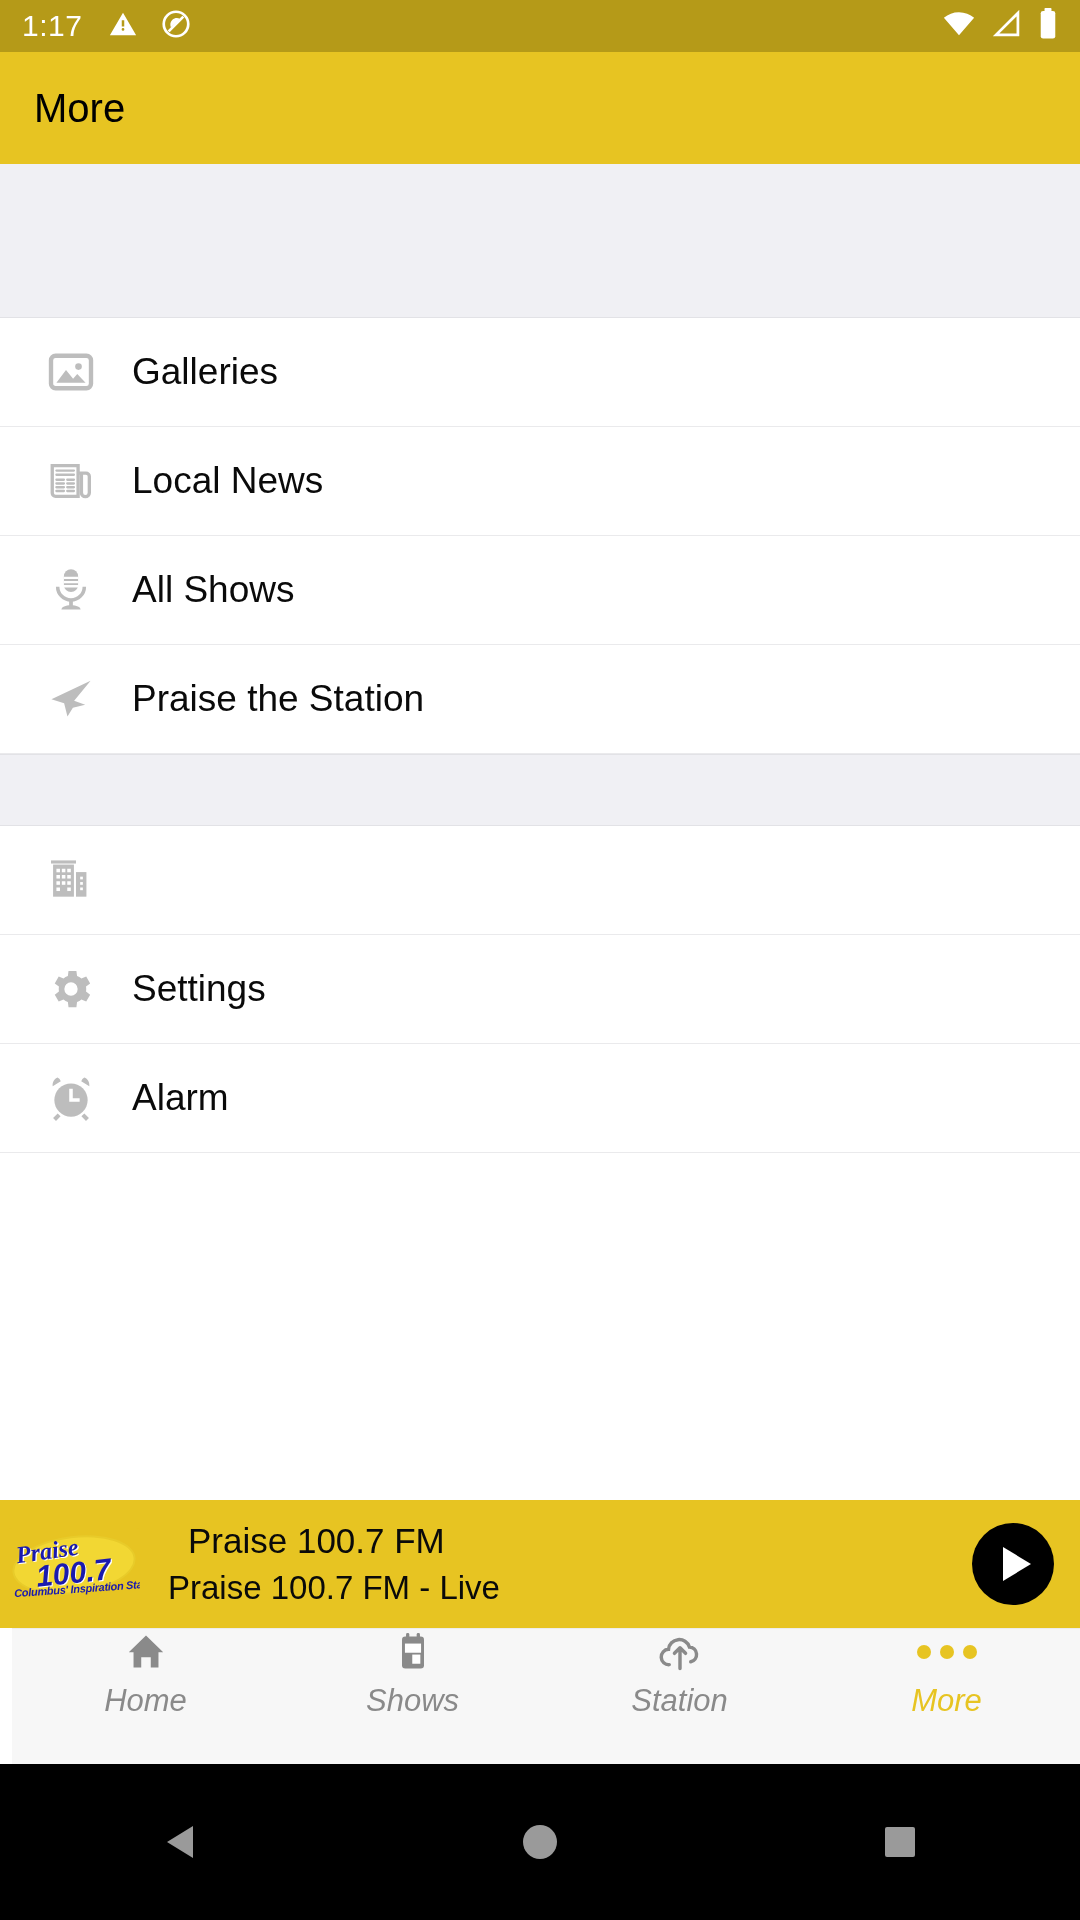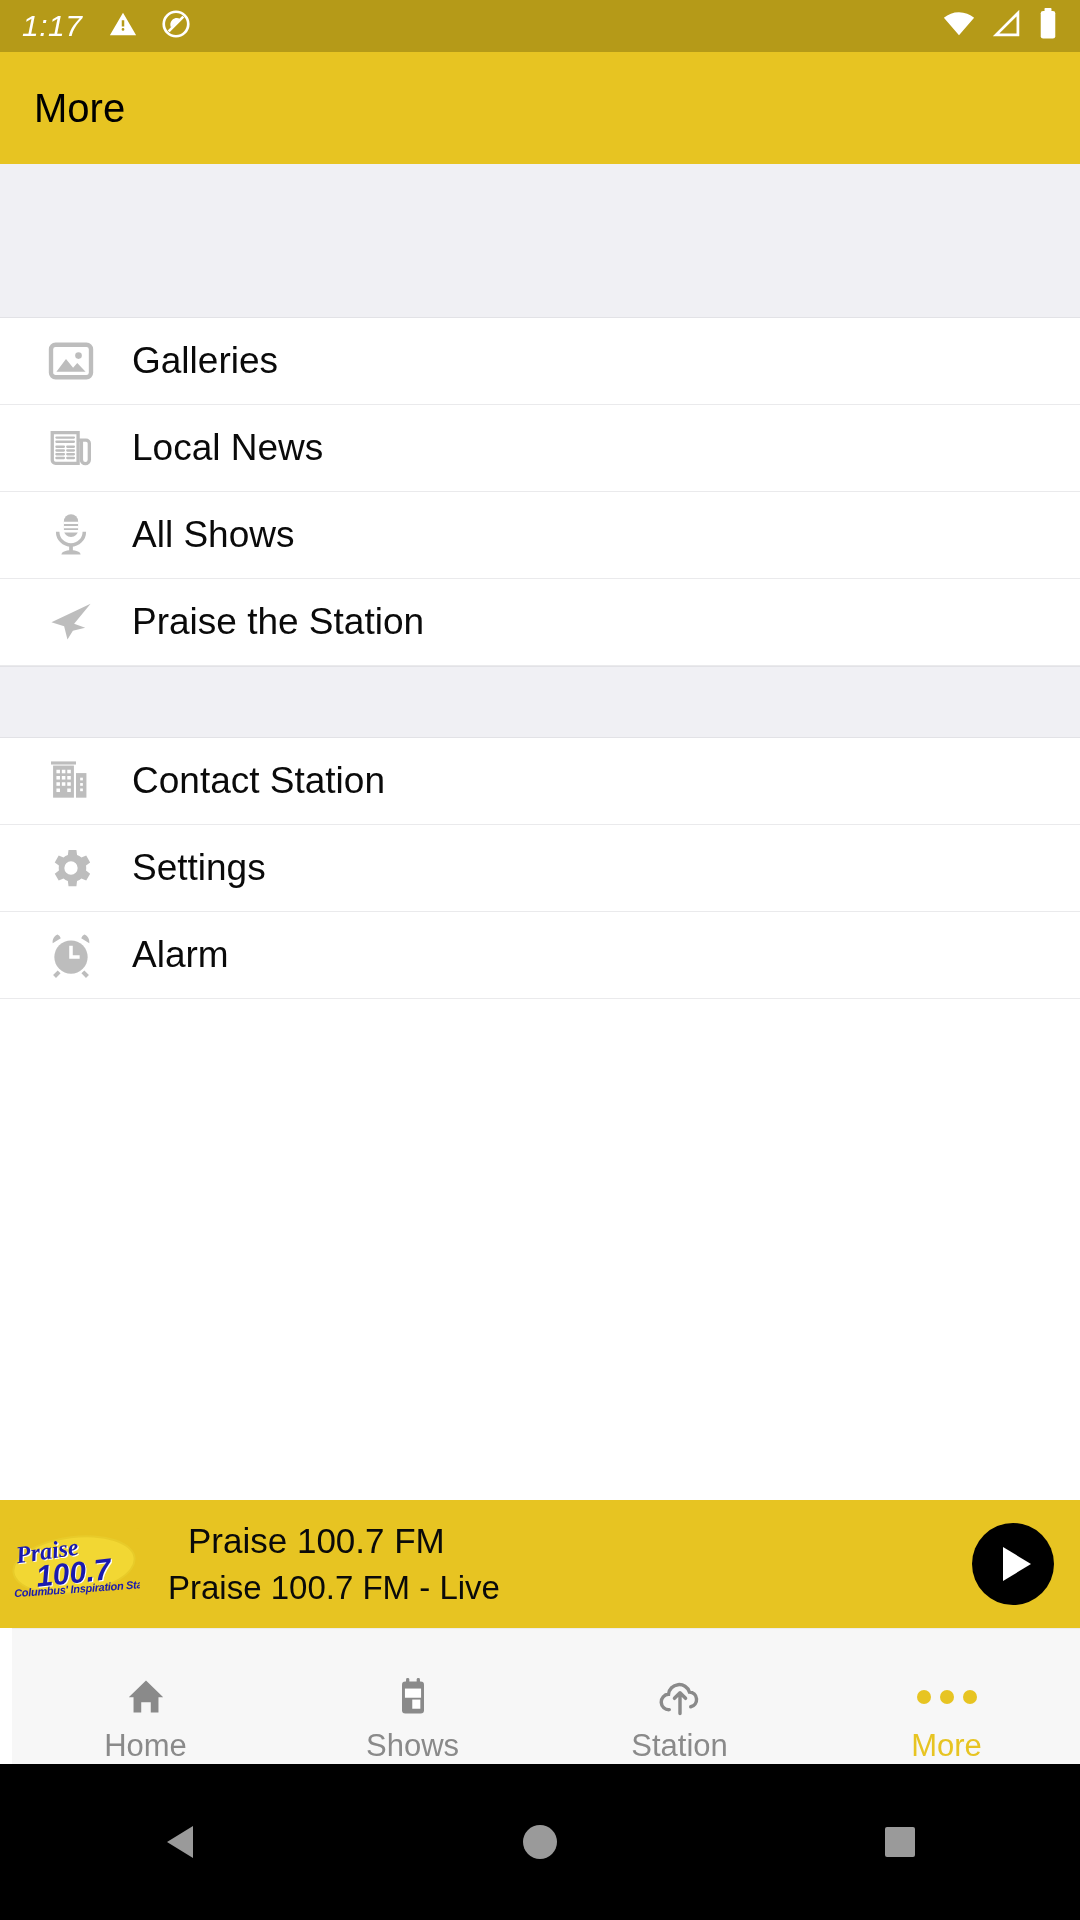--- a/index.html
+++ b/index.html
@@ -17,21 +17,20 @@
     background:#B59A18;
     display:flex;
     align-items:center;
     padding:0 22px;
     color:#ffffff;
   }
   #status-bar .clock {
     font-size:30px;
     letter-spacing:0.5px;
     margin-right:26px;
-    font-style:italic;
   }
   #status-bar .left-icons { display:flex; align-items:center; gap:22px; flex:0 0 auto; }
   #status-bar .right-icons { margin-left:auto; display:flex; align-items:center; gap:16px; }
 
   
   #app-bar {
     height:112px;
     background:#E7C422;
     display:flex;
     align-items:center;
@@ -52,21 +51,21 @@
     background:#ffffff;
   }
   .section-gap {
     background:#F0F0F4;
     border-bottom:1px solid #E2E2E6;
   }
   #gap-top { height:154px; }
   #gap-mid { height:72px; border-top:1px solid #E2E2E6; }
 
   .list-row {
-    height:87px;
+    height:109px;
     display:flex;
     align-items:center;
     padding-left:44px;
     border-bottom:1px solid #EAEAEC;
     background:#ffffff;
   }
   .list-row .row-icon {
     width:54px;
     height:54px;
     flex:0 0 54px;
@@ -183,22 +182,23 @@
   }
 
   
   #tab-bar {
     position:absolute;
     left:12px; right:0;
     top:1628px;
     height:136px;
     background:#F7F7F7;
     display:flex;
-    align-items:flex-end;
+    align-items:flex-start;
     border-top:1px solid #EDEDED;
+    font-style:italic;
   }
   .tab-item {
     flex:1 1 0;
     display:flex;
     flex-direction:column;
     align-items:center;
     justify-content:center;
     gap:8px;
   }
   .tab-item .tab-icon {
@@ -371,21 +371,20 @@
             <rect x="7.6" y="12.6" width="1.7" height="1.7"></rect>
             <rect x="10.2" y="12.6" width="1.7" height="1.7"></rect>
           <rect x="5" y="15.6" width="1.7" height="1.7"></rect>
             <rect x="10.2" y="15.6" width="1.7" height="1.7"></rect>
           <rect x="16.4" y="10.4" width="1.3" height="1.3"></rect>
             <rect x="16.4" y="13" width="1.3" height="1.3"></rect>
             <rect x="16.4" y="15.6" width="1.3" height="1.3"></rect>
         </g>
       </svg>
     </span>
-    <span class="row-label">Contact Station</span>
   </div>
 
   <div class="list-row">
     <span class="row-icon">
       <svg width="50" height="50" viewBox="0 0 24 24">
         <path fill="currentColor" d="M19.3 12a7.5 7.5 0 0 0-.1-1.2l2-1.5-1.9-3.3-2.3 1a7.4 7.4 0 0 0-2.1-1.2l-.3-2.5h-3.8l-.3 2.5c-.8.3-1.5.7-2.1 1.2l-2.3-1L4.2 9.3l2 1.5a7.5 7.5 0 0 0 0 2.4l-2 1.5 1.9 3.3 2.3-1c.6.5 1.3.9 2.1 1.2l.3 2.5h3.8l.3-2.5c.8-.3 1.5-.7 2.1-1.2l2.3 1 1.9-3.3-2-1.5c.1-.4.1-.8.1-1.2Zm-7.3 3.2A3.2 3.2 0 1 1 15.2 12 3.2 3.2 0 0 1 12 15.2Z"></path>
       </svg>
     </span>
     <span class="row-label">Settings</span>
   </div>

